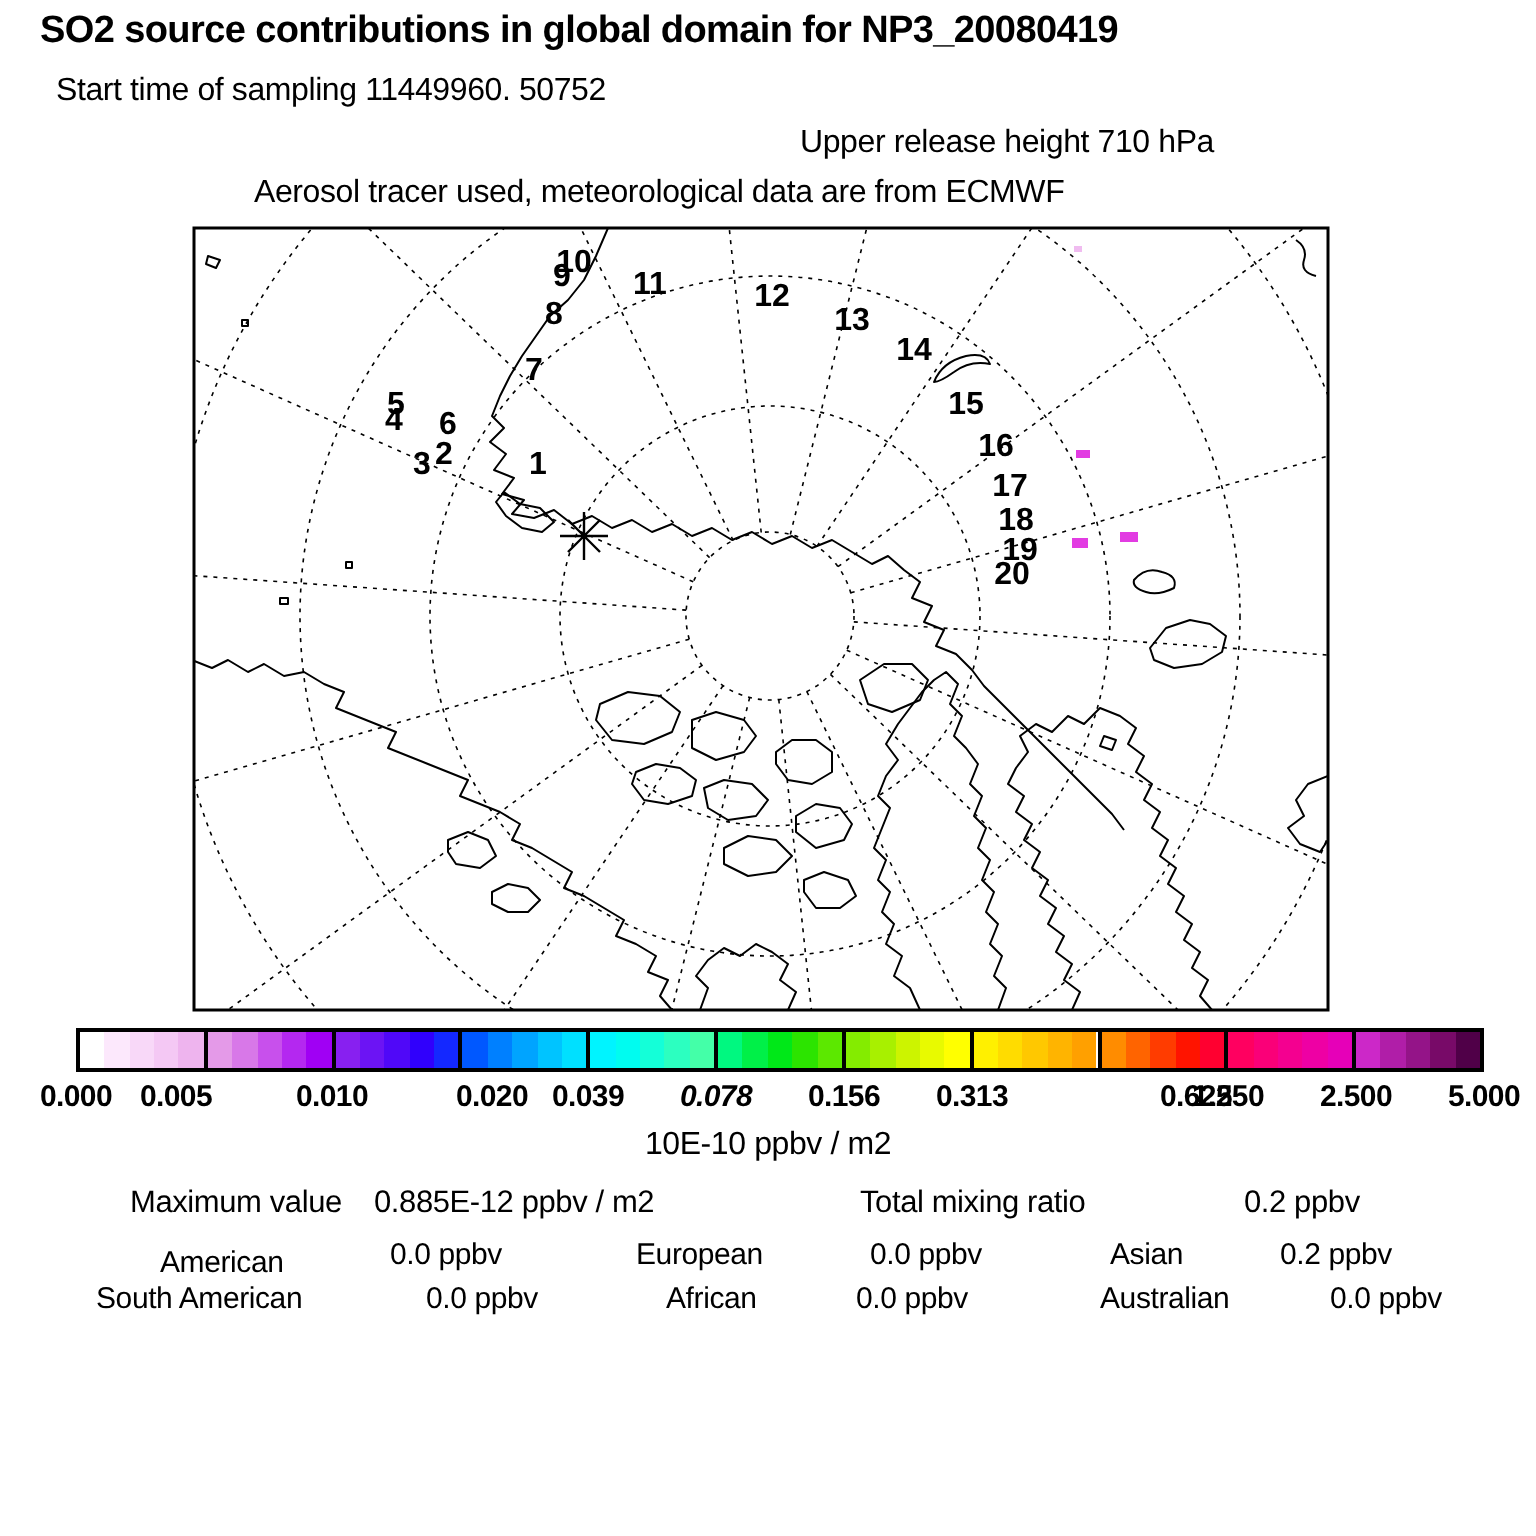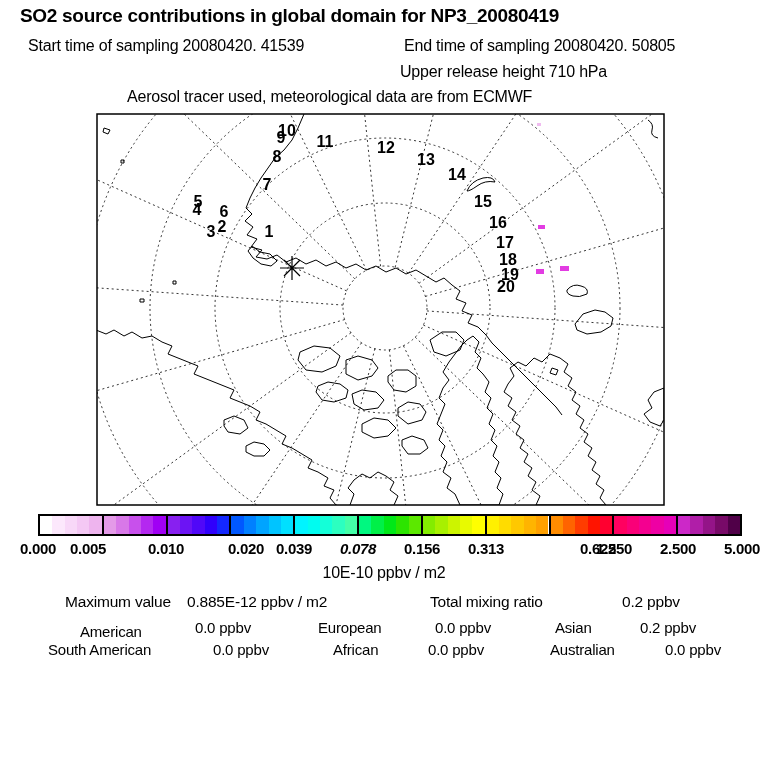--- a/index.html
+++ b/index.html
@@ -21,22 +21,21 @@
   .unit{position:absolute;left:0;top:564px;width:768px;text-align:center;font-size:16px;letter-spacing:-0.2px}
   .stat{position:absolute;font-size:15.5px;white-space:nowrap;letter-spacing:-0.2px}
   .stat2{position:absolute;font-size:15px;white-space:nowrap;letter-spacing:-0.2px}
 </style>
 </head>
 <body>
 
 <div class="canvas">
 
   <div class="title">SO2 source contributions in global domain for NP3_20080419</div>
-  <div class="hl" style="left:28px;top:37px">Start time of sampling 20080420. 41539</div>
-  <div class="hl" style="left:404px;top:37px">End time of sampling 20080420. 50805</div>
+  <div class="hl" style="left:28px;top:37px">Start time of sampling 11449960. 50752</div>
   <div class="hl" style="left:400px;top:63px">Upper release height  710 hPa</div>
   <div class="hl" style="left:127px;top:88px">Aerosol tracer used, meteorological data are from ECMWF</div>
 
   <svg id="map-svg" width="768" height="768" viewBox="0 0 768 768">
     <defs>
       <clipPath id="mapClip">
           <rect x="97" y="114" width="567" height="391"></rect>
         </clipPath>
     </defs>
     <g clip-path="url(#mapClip)">

